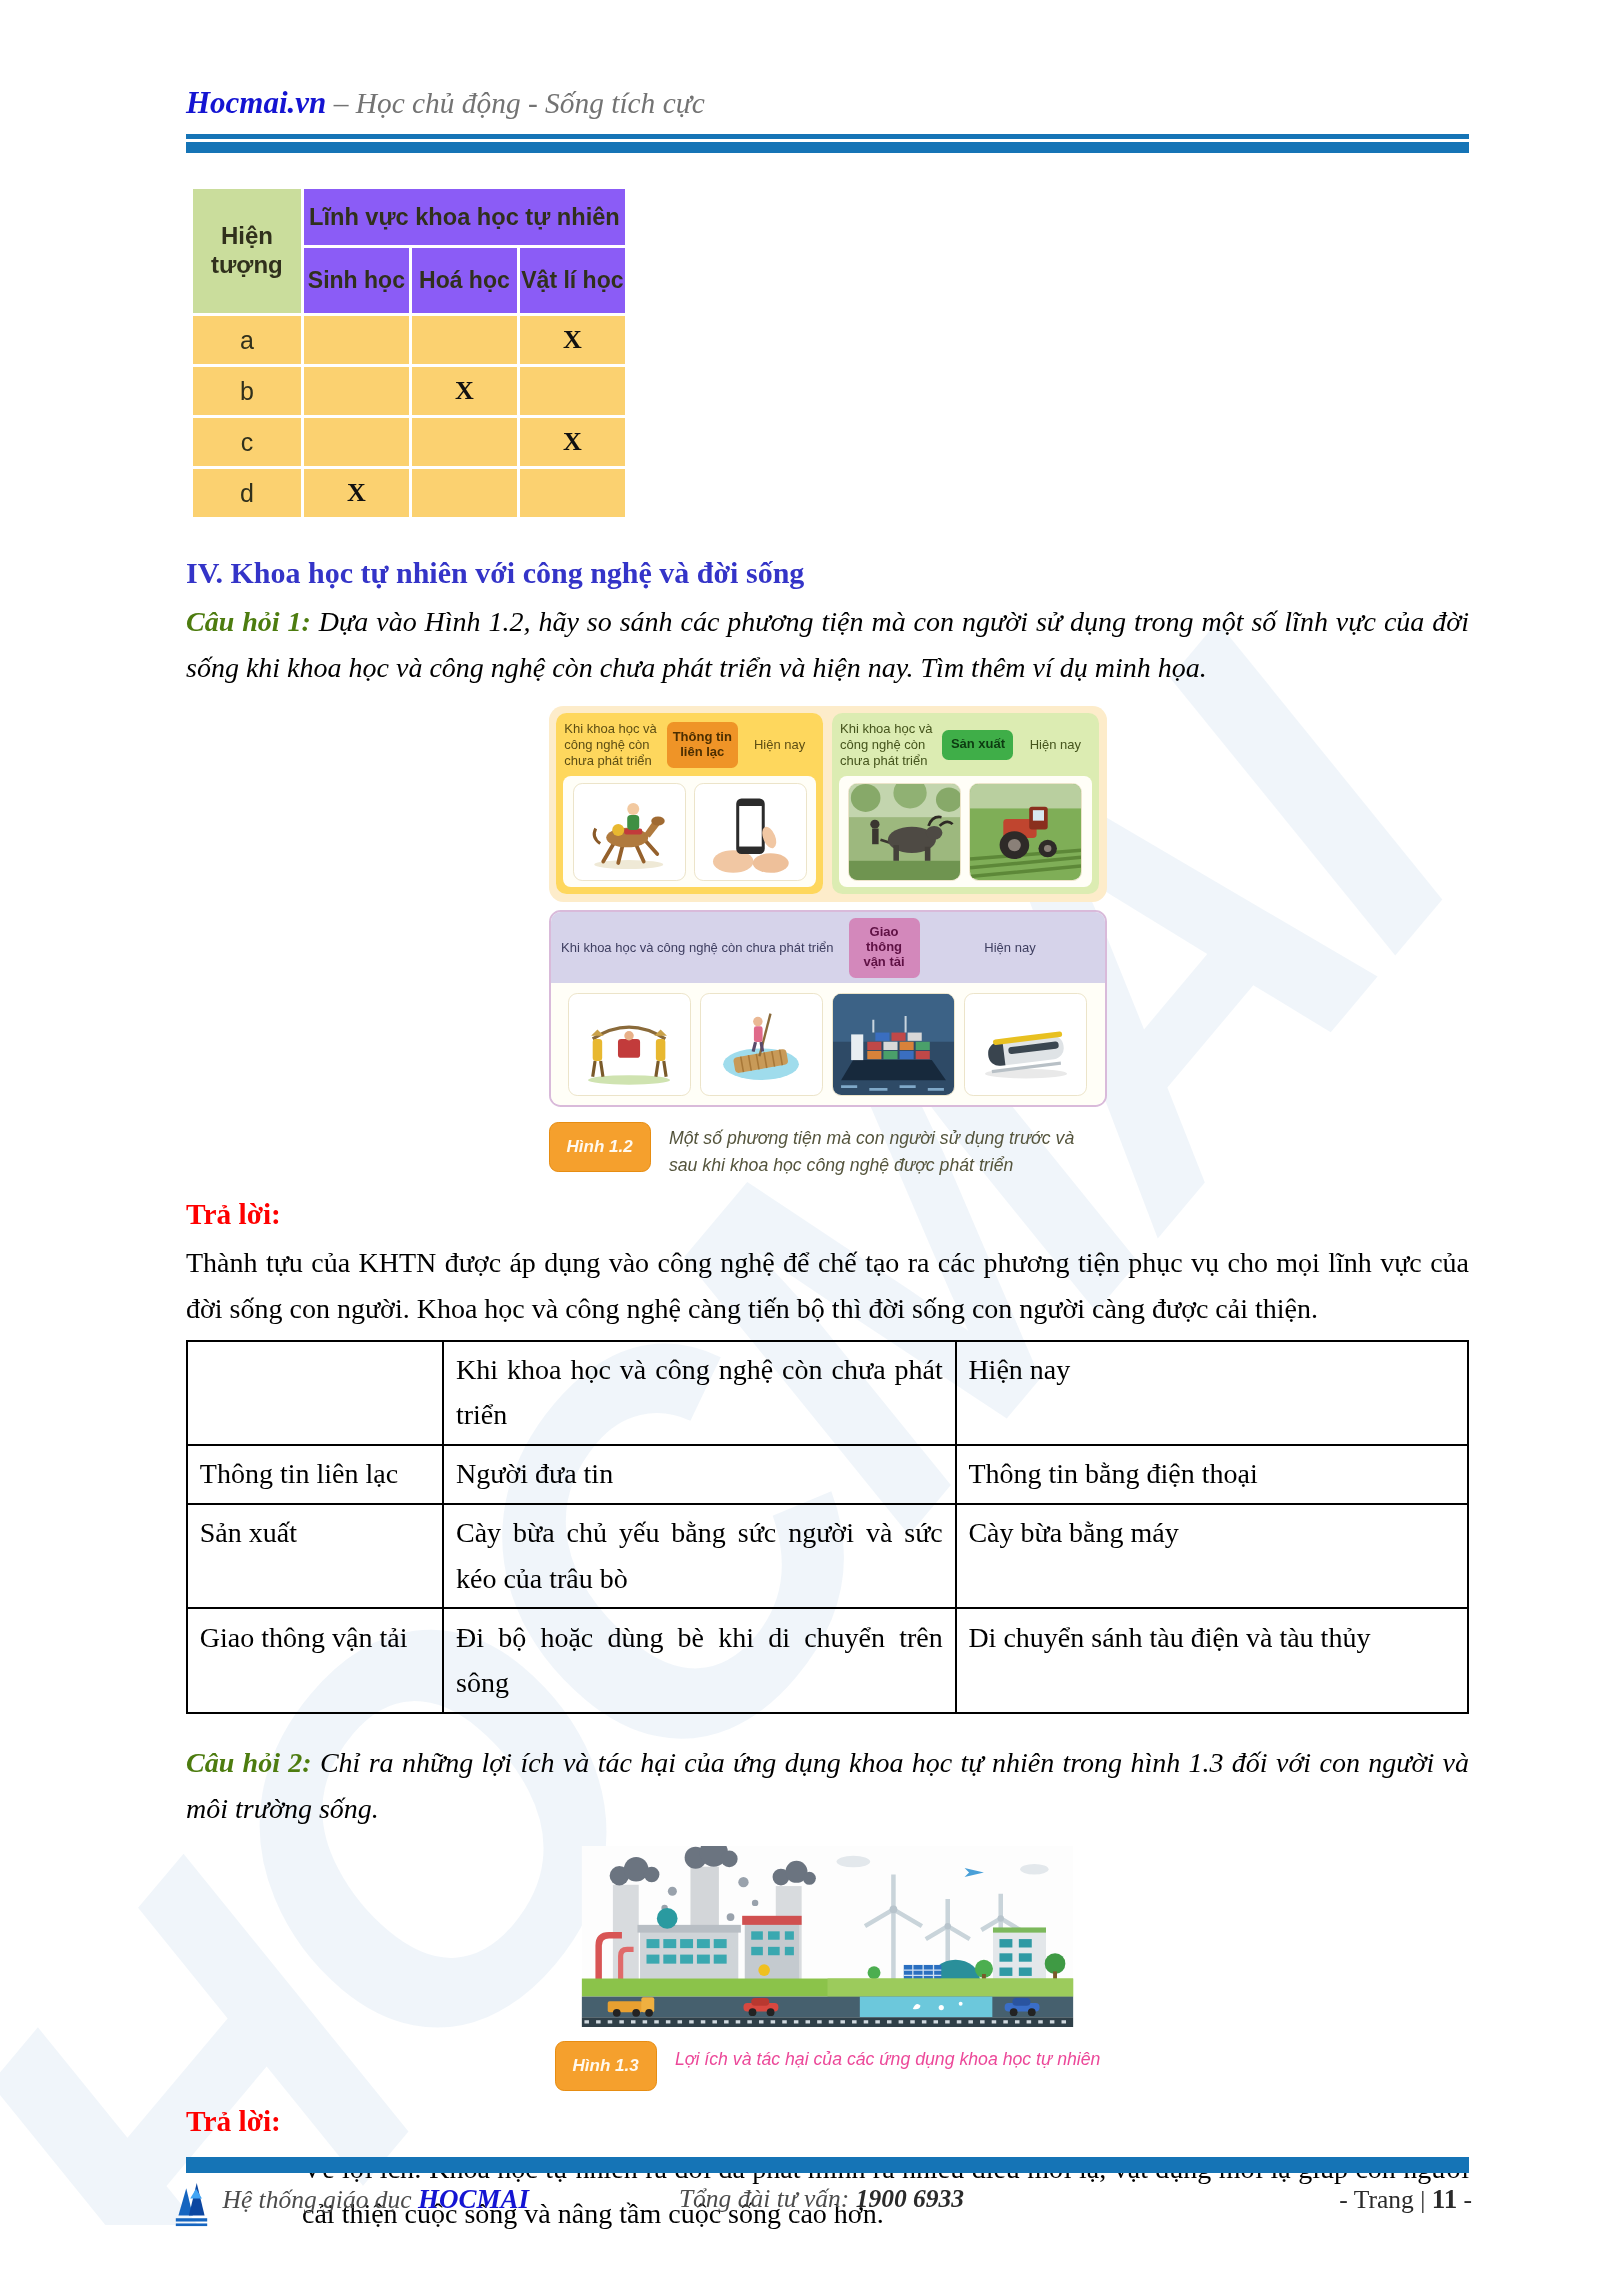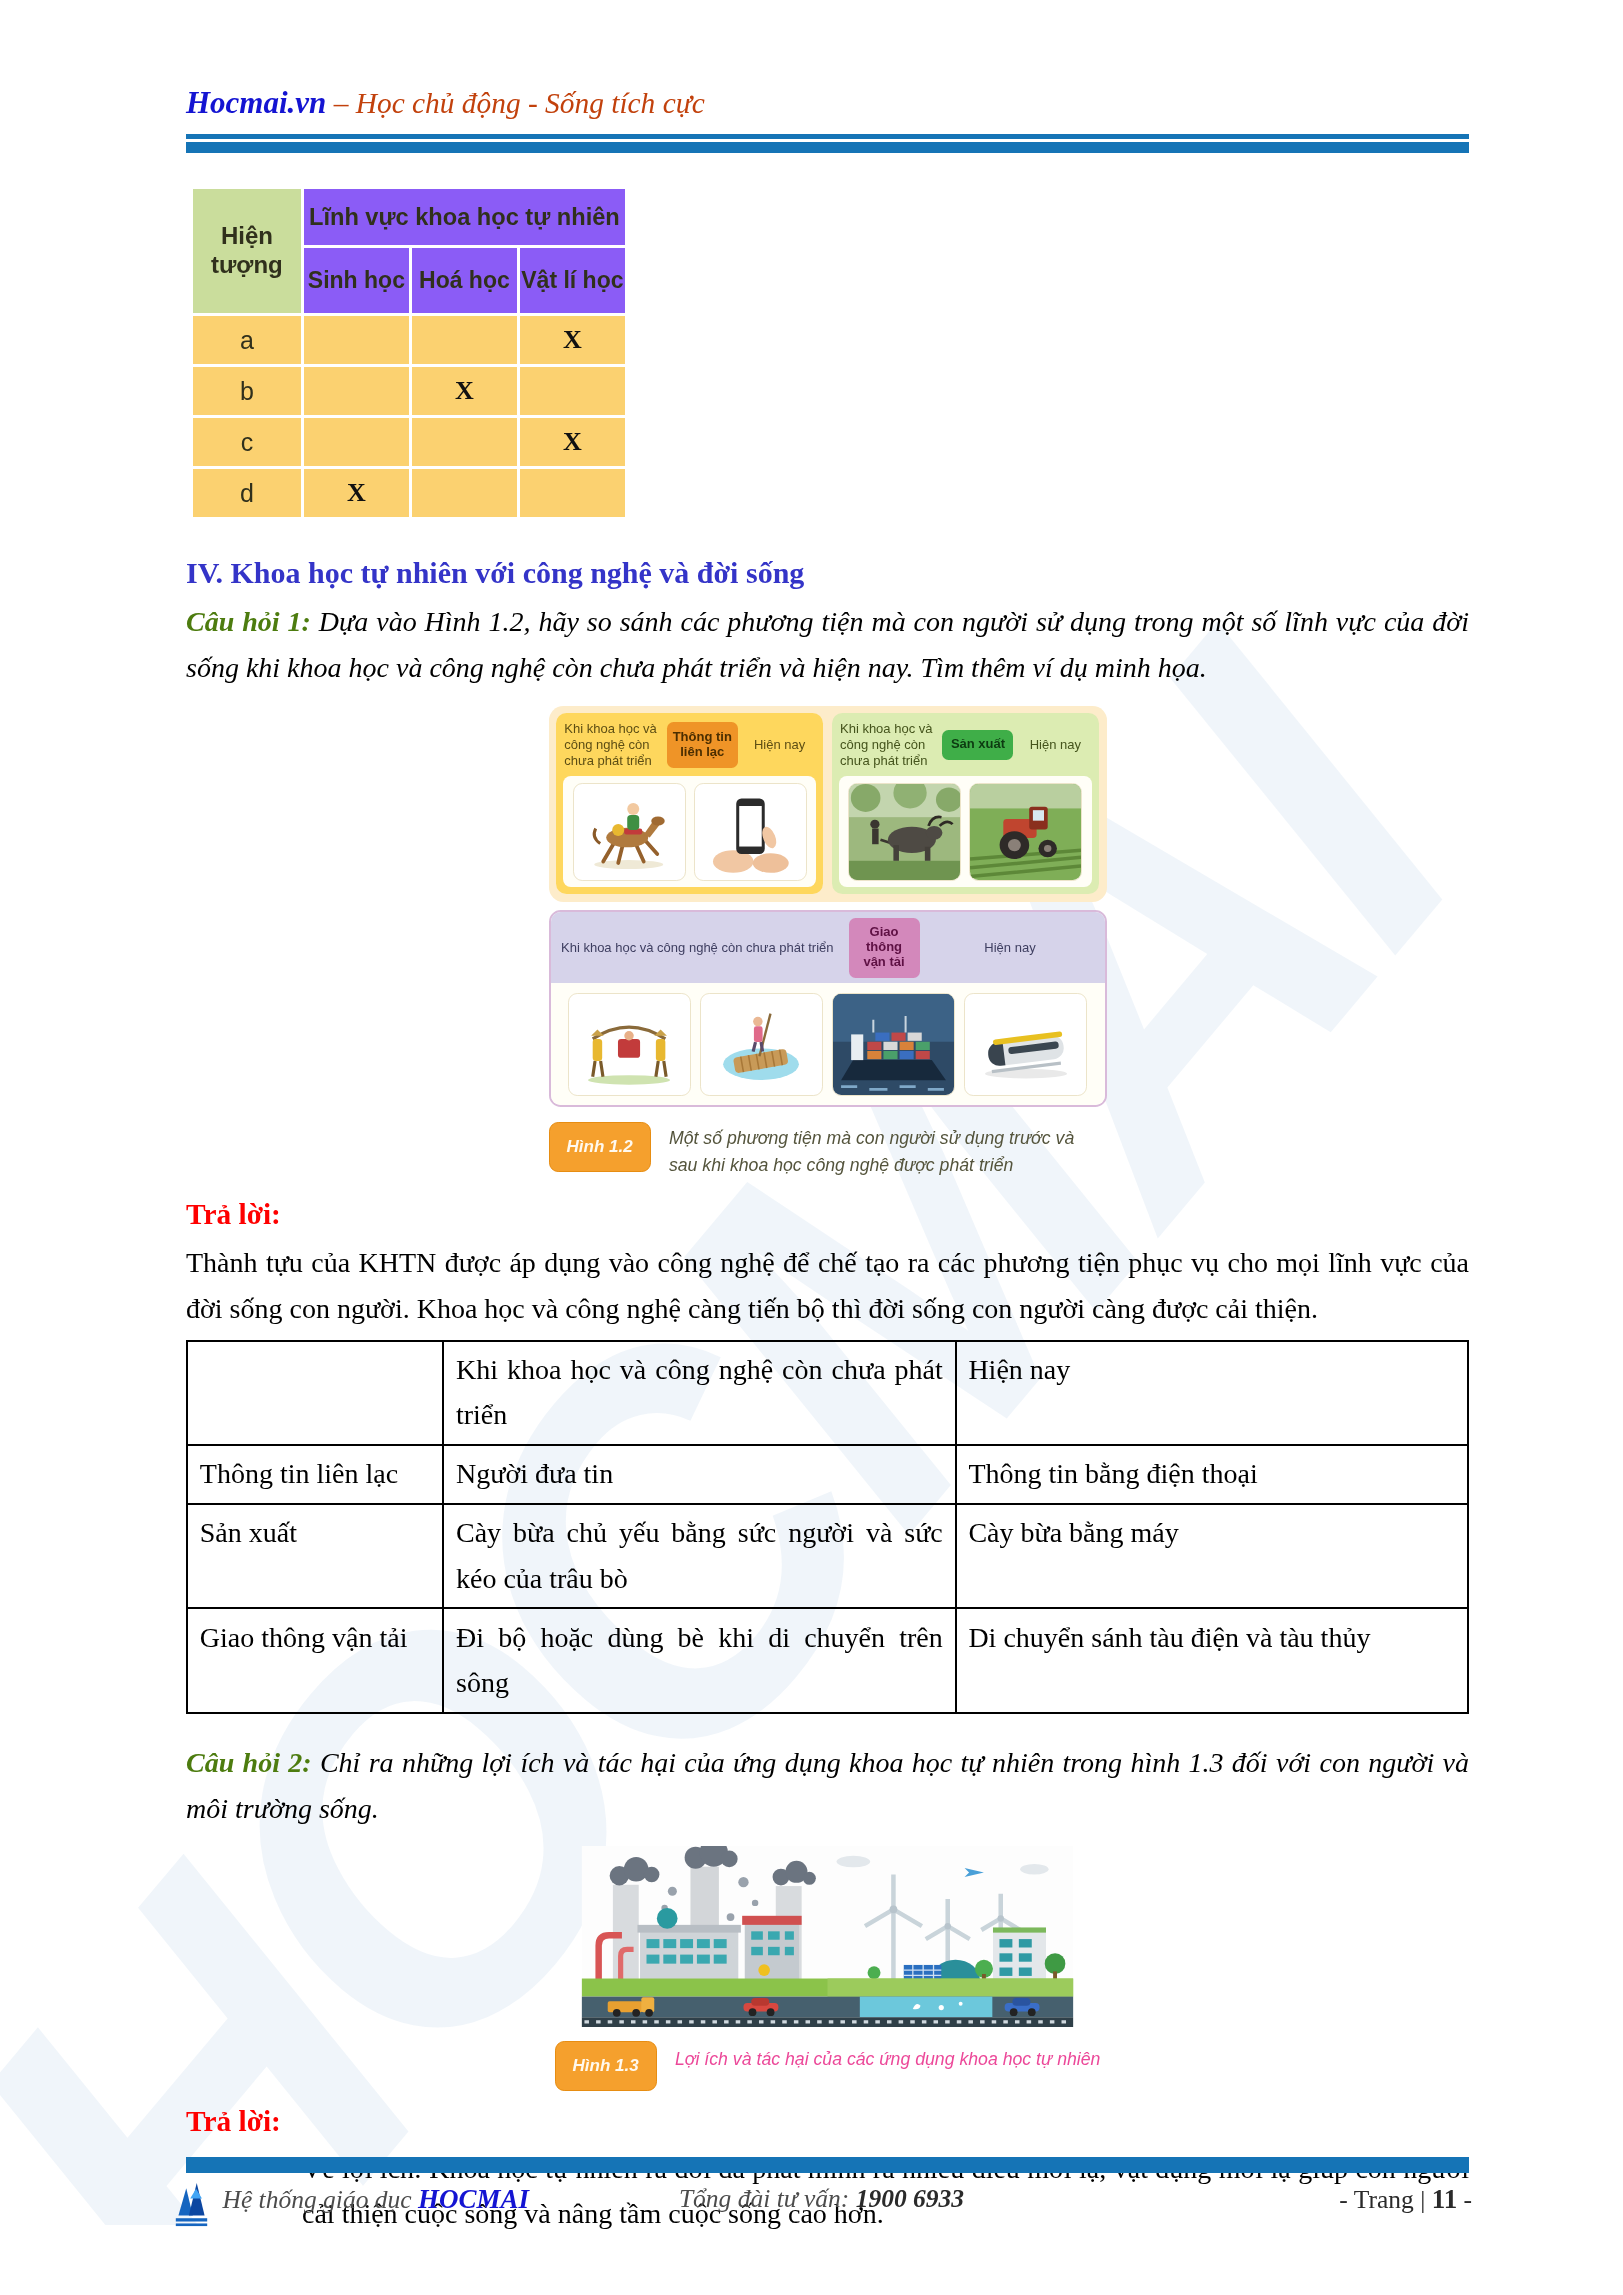--- a/index.html
+++ b/index.html
@@ -18,21 +18,21 @@
     font-family:"Liberation Sans", sans-serif;
     font-weight:bold; font-style:italic; font-size:510px; letter-spacing:-18.3px;
     color:rgba(36,118,184,0.07); white-space:nowrap;
     transform:rotate(-50deg);
   }
   .content { position:relative; z-index:1; padding:84px 154px 0 186px; }
 
   
   .doc-header { font-style:italic; font-size:29.4px; line-height:1.2; }
   .brand { color:#1414d2; font-weight:bold; font-size:31px; }
-  .tagline { color:#c2410c;font-style:italic; }
+  .tagline { color:#737373;font-style:italic; }
   .bar-thin  { height:4.6px;  background:#1574b6; margin-top:13px; }
   .bar-thick { height:11px; background:#1574b6; margin-top:3.3px; }
 
   
   .phen-wrap { margin:33px 0 0 3.9px; }
   .phen-table { border-spacing:3.3px; font-family:"Liberation Sans", sans-serif; color:#30301c; }
   .phen-table td { text-align:center; vertical-align:middle; }
   .ph-corner { width:108px; background:#cadd9c; font-weight:bold; font-size:24px; line-height:1.2; }
   .ph-group  { background:#8b5cf6; font-weight:bold; font-size:23.6px; height:56px; }
   .ph-col    { background:#8b5cf6; font-weight:bold; font-size:23px; height:65px; width:105px; }

